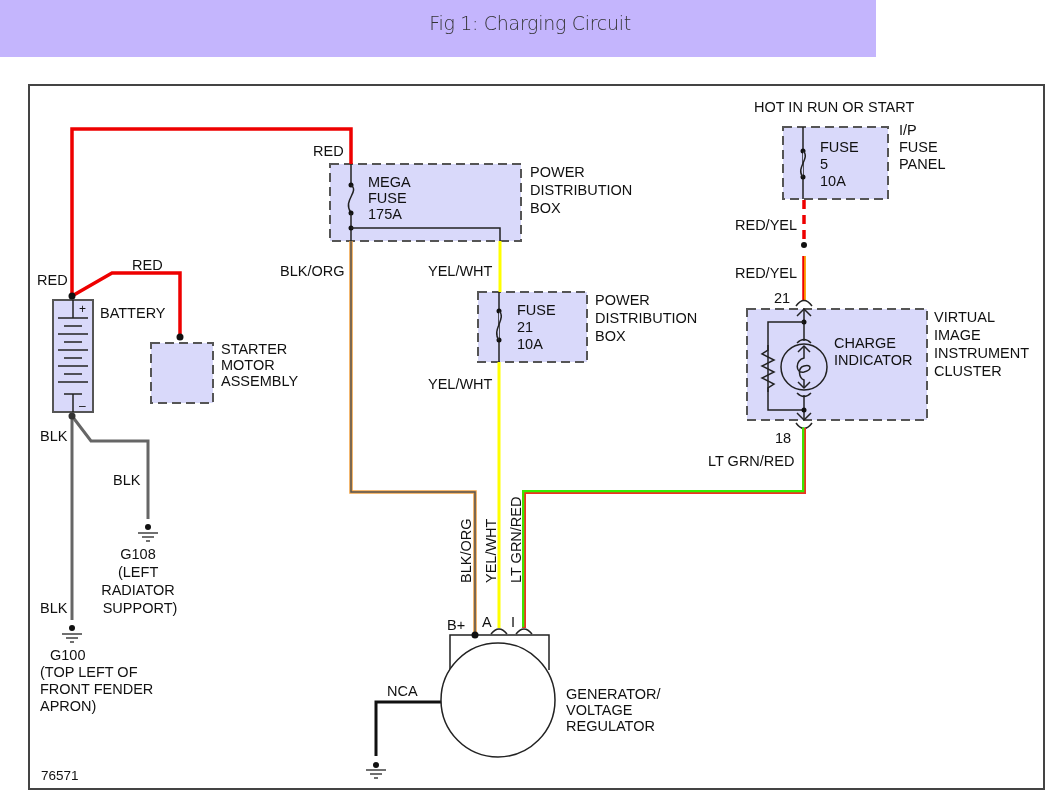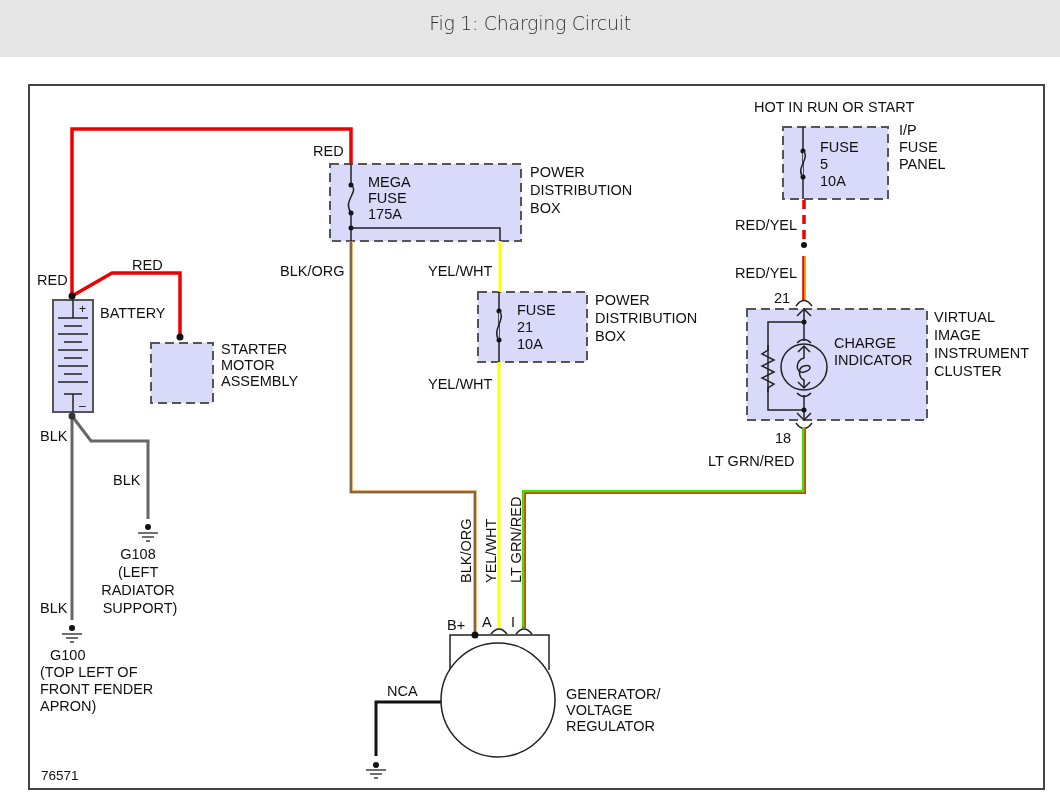--- a/index.html
+++ b/index.html
@@ -1,17 +1,17 @@
 <!DOCTYPE html>
 <html><head>
 <meta charset="utf-8">
 <style>
   html, body { margin:0; padding:0; background:#fff; }
   body { width:1060px; height:812px; position:relative; overflow:hidden; font-family:"Liberation Sans", sans-serif; }
-  .header { position:absolute; left:0; top:0; width:1060px; height:57px; background:#e5e5e5; }
+  .header { position:absolute; left:0; top:0; width:876px; height:57px; background:#c4b5fd; }
   .header-title { position:absolute; left:0; width:1060px; top:12px; text-align:center; font-size:19px; color:#333; font-family:"DejaVu Sans", sans-serif; font-weight:300; letter-spacing:-0.3px; }
   svg text { font-family:"Liberation Sans", sans-serif; font-size:14.5px; fill:#111; }
   .comp { fill:#d9d9fa; stroke:#555; stroke-width:2; stroke-dasharray:9 5; }
 </style>
 </head>
 <body>
 
 <div class="header">
   <div class="header-title">Fig 1: Charging Circuit</div>
 </div>

